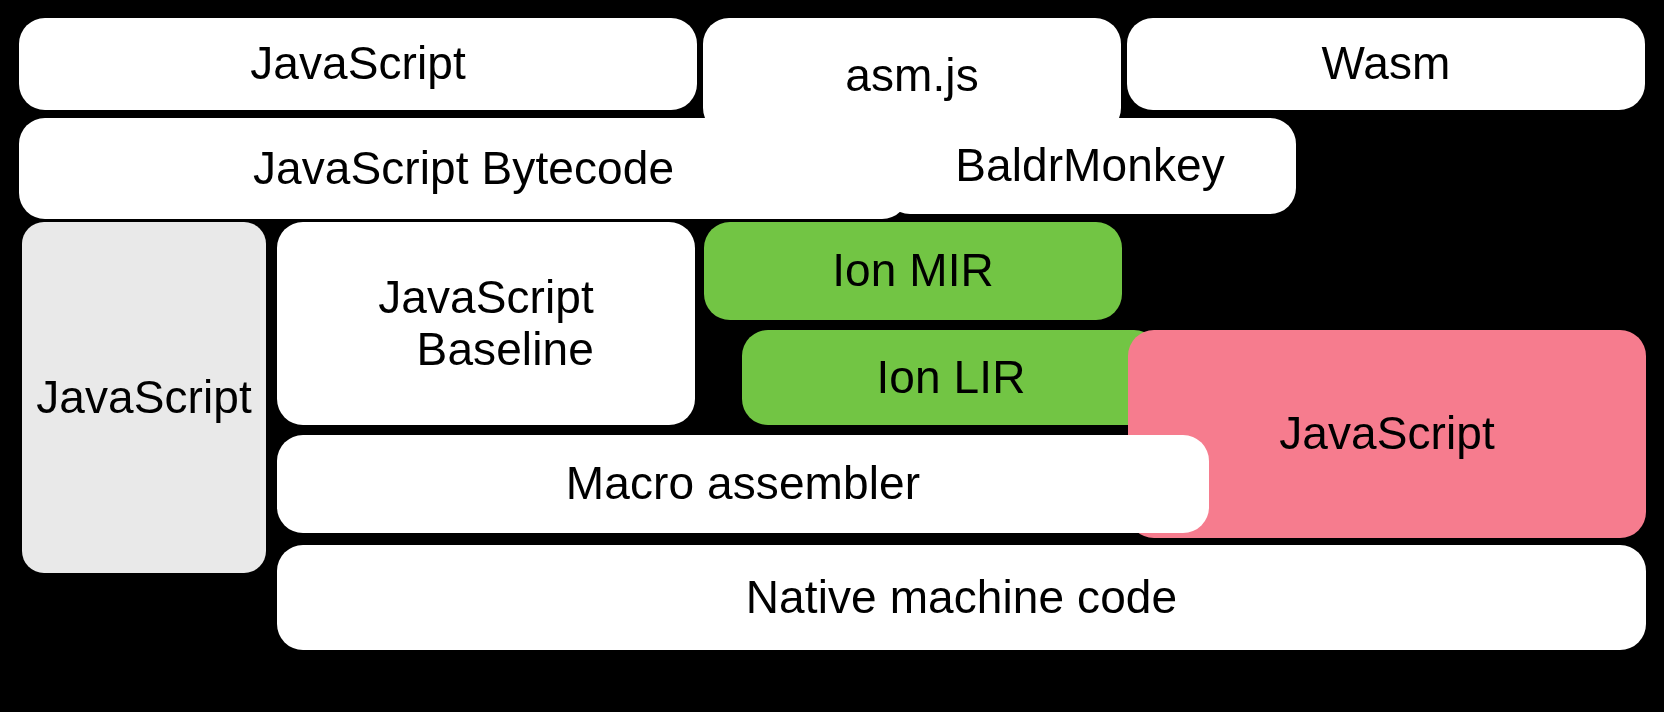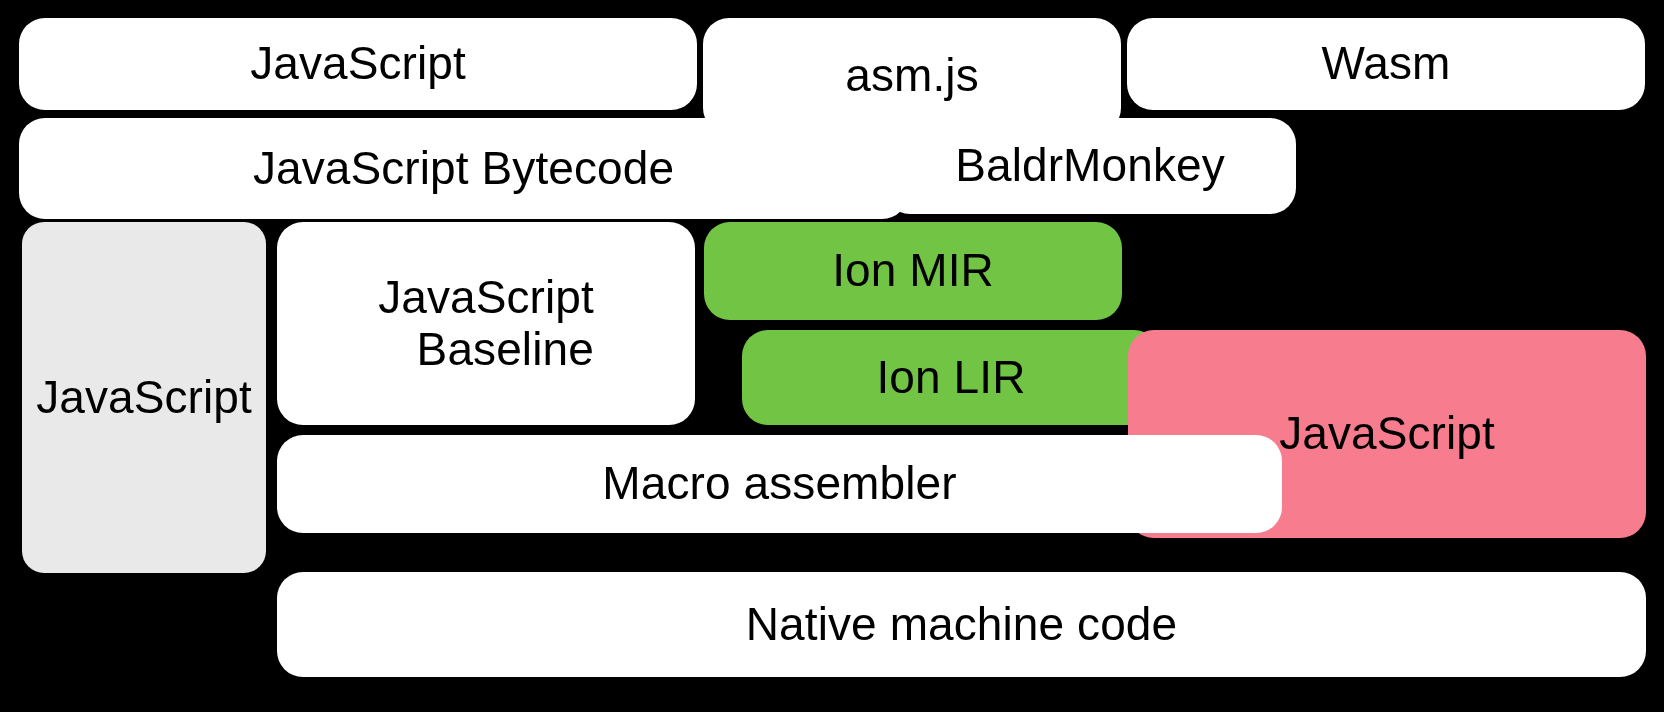--- a/index.html
+++ b/index.html
@@ -47,24 +47,24 @@
   #n-baldrmonkey      { left: 884px;  top: 118px; width: 412px;  height: 96px; }
 
   
   #n-interpreter      { left: 22px;   top: 222px; width: 244px;  height: 351px; border-radius: 22px; }
   #n-js-baseline      { left: 277px;  top: 222px; width: 418px;  height: 203px; }
   #n-ion-mir          { left: 704px;  top: 222px; width: 418px;  height: 98px;  }
   #n-ion-lir          { left: 704px;  top: 330px; width: 418px;  height: 95px; margin-left: 38px;  }
   #n-cranelift        { left: 1128px; top: 330px; width: 518px;  height: 208px; }
 
   
-  #n-macro-assembler  { left: 277px;  top: 435px; width: 1005px;  height: 98px; }
+  #n-macro-assembler  { left: 277px;  top: 435px; width: 932px;  height: 98px; }
 
   
-  #n-native-code      { left: 277px;  top: 545px; width: 1369px; height: 105px; margin-top: 27px; }
+  #n-native-code      { left: 277px;  top: 545px; width: 1369px; height: 105px; }
 </style>
 </head>
 <body>
 
 <div id="stage">
 
   <div class="node fill-white" id="n-javascript">JavaScript</div>
 
   <div class="node fill-white" id="n-asmjs">asm.js</div>
 

